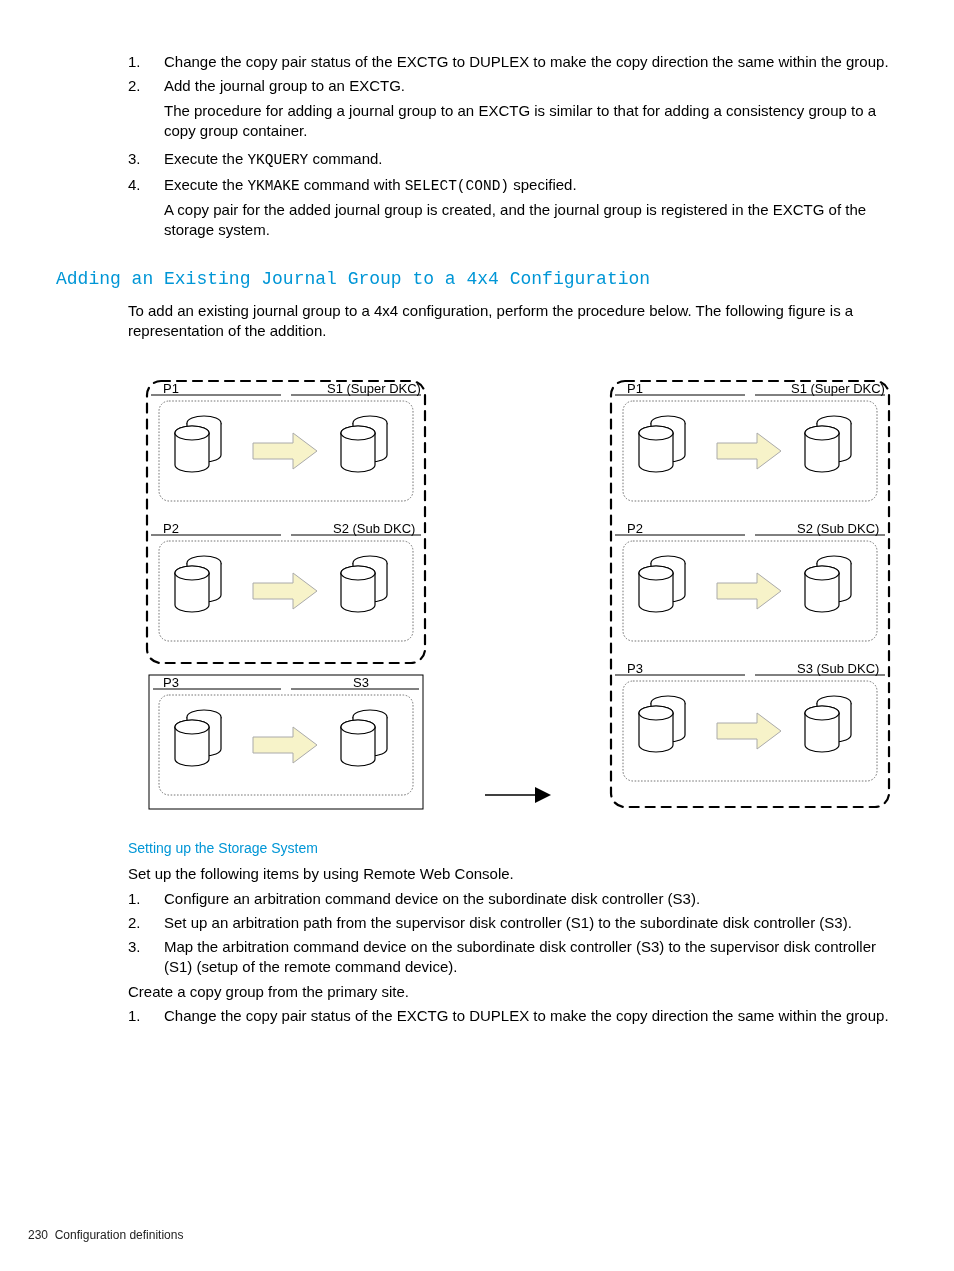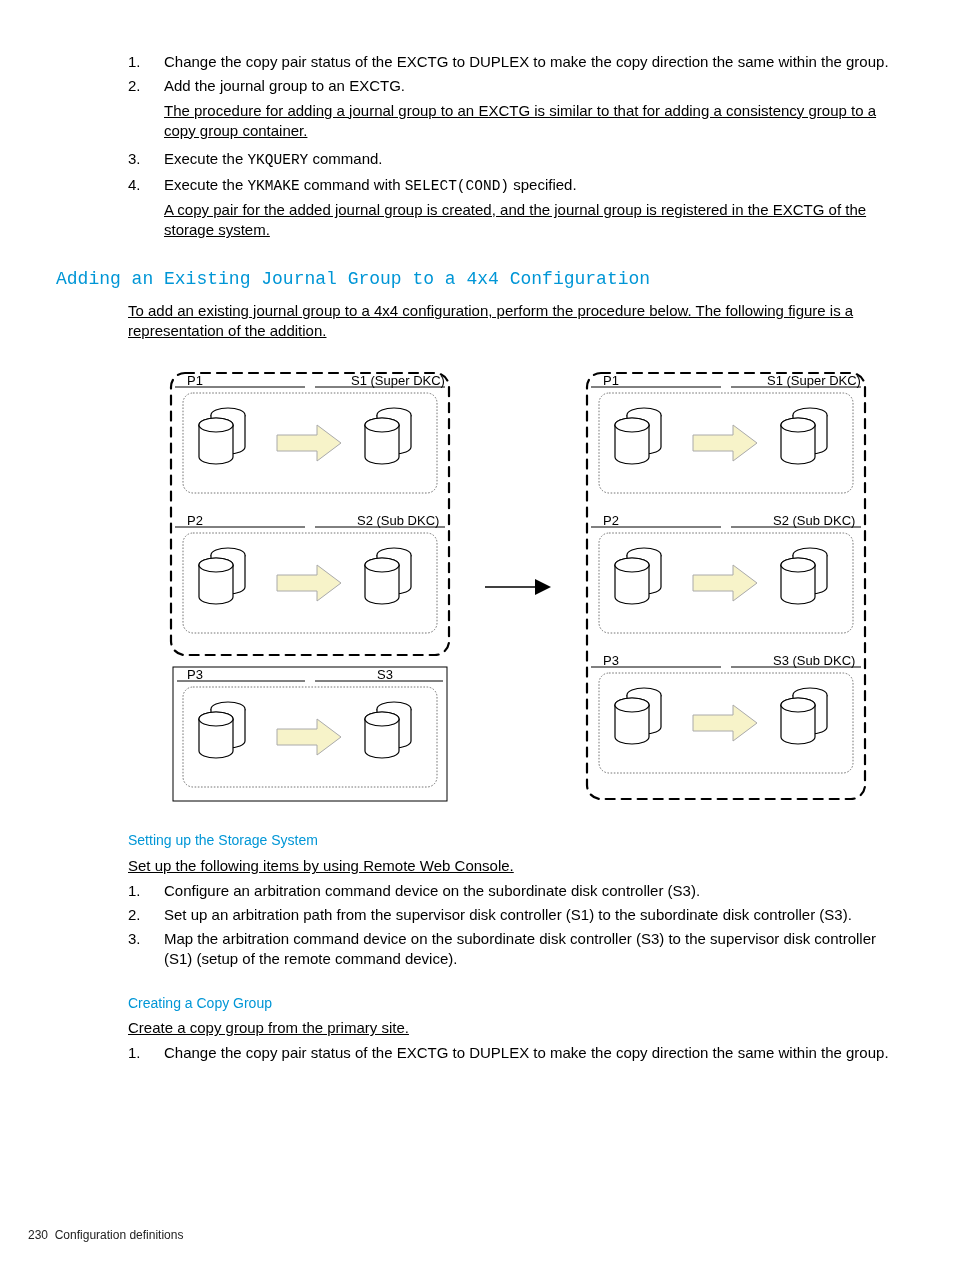--- a/index.html
+++ b/index.html
@@ -39,35 +39,35 @@
     margin: 4px 0;
   }
   ol.numlist > li .num {
     width: 36px;
     flex: 0 0 36px;
     text-align: left;
   }
   ol.numlist > li .body {
     flex: 1;
   }
-  .para { margin: 4px 0; text-decoration: underline; }
+  .para { margin: 4px 0; }
   .mono { font-family: "Courier New", monospace; font-size: 14.5px; text-align: right; }
   .footer {
     position: absolute;
     bottom: 28px;
     left: 28px;
     font-size: 12px;
     color: #222;
   }
   .figure-area {
     display: flex;
     justify-content: center;
-    align-items: center;
-    gap: 28px;
-    margin: 26px 0 18px 0;
+    align-items: flex-end;
+    gap: 52px;
+    margin: 34px 0 18px 0;
   }
   svg.diagram { flex: 0 0 auto; }
   svg.between-arrow { flex: 0 0 auto; }
   .cyl-stroke { fill: #fff; stroke: #000; stroke-width: 1.2; }
   .dashbox { fill: none; stroke: #000; stroke-width: 2.2; stroke-dasharray: 9 7; stroke-linecap: round; }
   .dotbox { fill: none; stroke: #666; stroke-width: 0.9; stroke-dasharray: 1.6 1.6; }
   .solidbox { fill: none; stroke: #000; stroke-width: 1; }
   .label { font-family: Arial; font-size: 13px; fill: #000; }
 </style>
 </head>
@@ -204,21 +204,20 @@
     <li>
       <span class="num">2.</span>
       <span class="body">Set up an arbitration path from the supervisor disk controller (S1) to the subordinate disk controller (S3).</span>
     </li>
     <li>
       <span class="num">3.</span>
       <span class="body">Map the arbitration command device on the subordinate disk controller (S3) to the supervisor disk controller (S1) (setup of the remote command device).</span>
     </li>
   </ol>
 
-  <h4 class="subheading">Creating a Copy Group</h4>
   <div class="para">Create a copy group from the primary site.</div>
   <ol class="numlist">
     <li>
       <span class="num">1.</span>
       <span class="body">Change the copy pair status of the EXCTG to DUPLEX to make the copy direction the same within the group.</span>
     </li>
   </ol>
 </div>
 
 <div class="footer">

